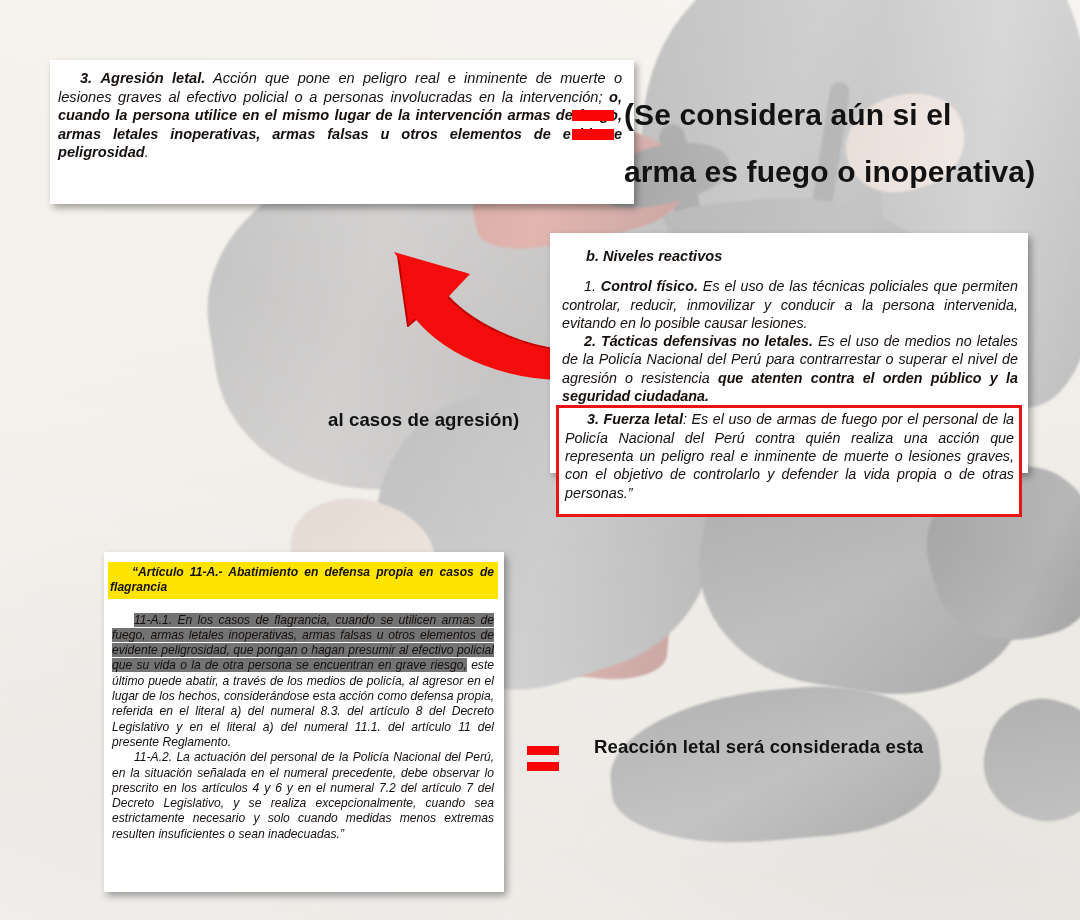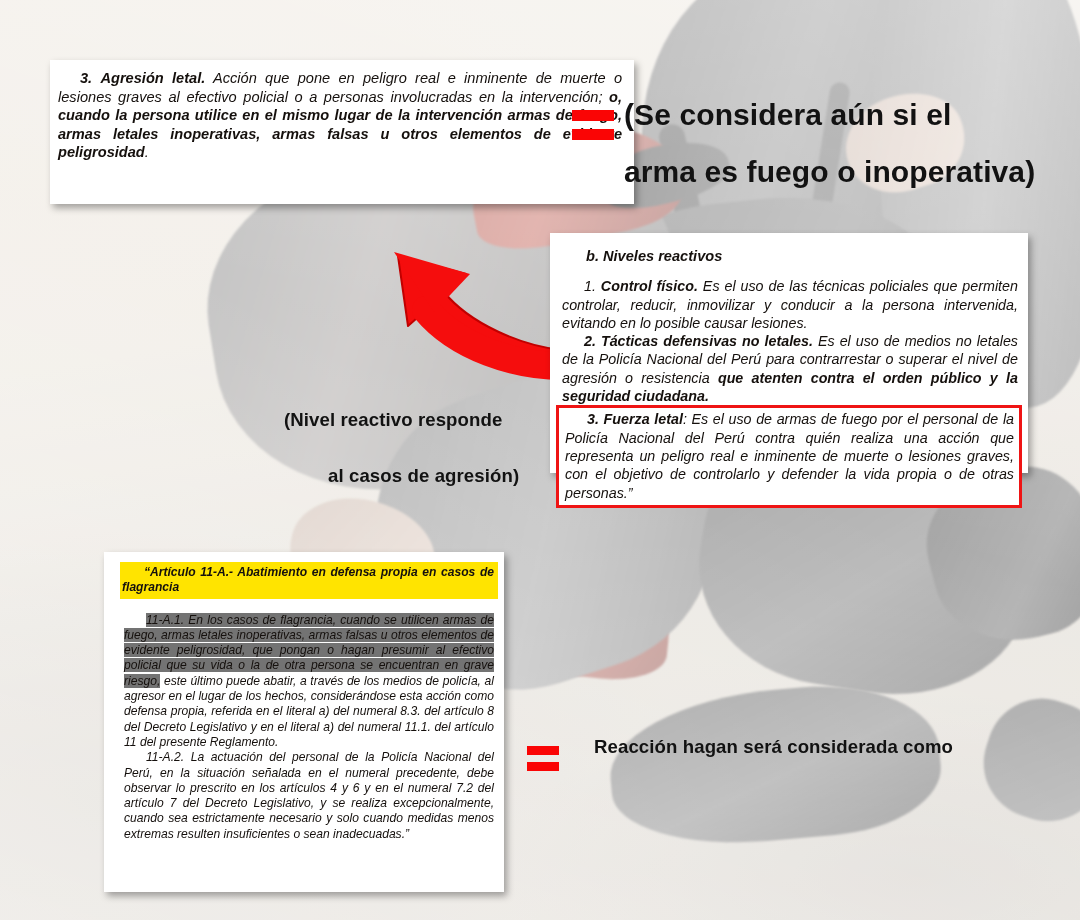--- a/index.html
+++ b/index.html
@@ -154,28 +154,28 @@
   
   #box-niveles{
     left:550px;top:233px;width:478px;height:240px;
     padding:12px 10px 6px 12px;
   }
   #box-niveles .doc-p{font-size:14.3px;line-height:18.3px;}
   #box-niveles .heading{margin:2px 0 12px 0;font-weight:bold;font-style:italic;font-size:14.6px;padding-left:24px;}
   .redframe{
     border:3px solid #ef1414;
     margin:0 -4px 0 -6px;
-    padding:2px 5px 3px 6px;
+    padding:2px 5px 12px 6px;
     background:#fff;
   }
 
   
   #box-articulo{
     left:104px;top:552px;width:400px;height:340px;
-    padding:10px 10px 8px 20px;
+    padding:10px 10px 8px 8px;
   }
   #box-articulo .doc-p{font-size:12.1px;line-height:15.3px;}
   .hl{background:#737373;}
   .hl-block{background:#ffe400;display:block;padding:3px 4px 3px 2px;margin:0 -4px;font-weight:bold;}
 
   
   .caption{
     position:absolute;
     color:#121212;
     font-family:"Liberation Sans", sans-serif;
@@ -241,21 +241,20 @@
   <span class="ln">arma es fuego o inoperativa)</span>
 </div>
 
 <svg id="arrow" viewBox="0 0 240 160">
   <path d="M232,128 C186,128 128,110 96,72 L96,72 L78,88 L68,18 L136,36 L114,54 C140,86 192,108 232,112 Z" fill="#f50d0d" stroke="#c20000" stroke-width="2" stroke-linejoin="round"></path>
   <path d="M232,128 C186,128 128,110 96,72" fill="none" stroke="#f50d0d" stroke-width="28" stroke-linecap="round"></path>
   <polygon points="64,14 140,36 104,74" fill="#f50d0d"></polygon>
 </svg>
 
 <div class="caption" id="cap-mid">
-  <span class="ln">(Nivel reactivo responde</span>
   <span class="ln" style="padding-left:44px;">al casos de agresión)</span>
 </div>
 
 <div class="docbox" id="box-niveles">
   <p class="doc-p heading">b. Niveles reactivos</p>
 
   <p class="doc-p">
     <span class="ind"></span><span>1.</span>&nbsp;<b>Control físico.</b><span> Es el uso de las técnicas policiales que permiten controlar, reducir, inmovilizar y conducir a la persona intervenida, evitando en lo posible causar lesiones.</span>
   </p>
 
@@ -283,14 +282,14 @@
     <span class="ind"></span><span>11-A.2. La actuación del personal de la Policía Nacional del Perú, en la situación señalada en el numeral precedente, debe observar lo prescrito en los artículos 4 y 6 y en el numeral 7.2 del artículo 7 del Decreto Legislativo, y se realiza excepcionalmente, cuando sea estrictamente necesario y solo cuando medidas menos extremas resulten insuficientes o sean inadecuadas.”</span>
   </p>
 </div>
 
 <div class="eq" id="eq-bot">
   <span></span>
   <span></span>
 </div>
 
 <div class="caption" id="cap-bot">
-  <span class="ln">Reacción hagan será considerada como</span>
+  <span class="ln">Reacción letal será considerada esta</span>
 </div>
 
 </body></html>

